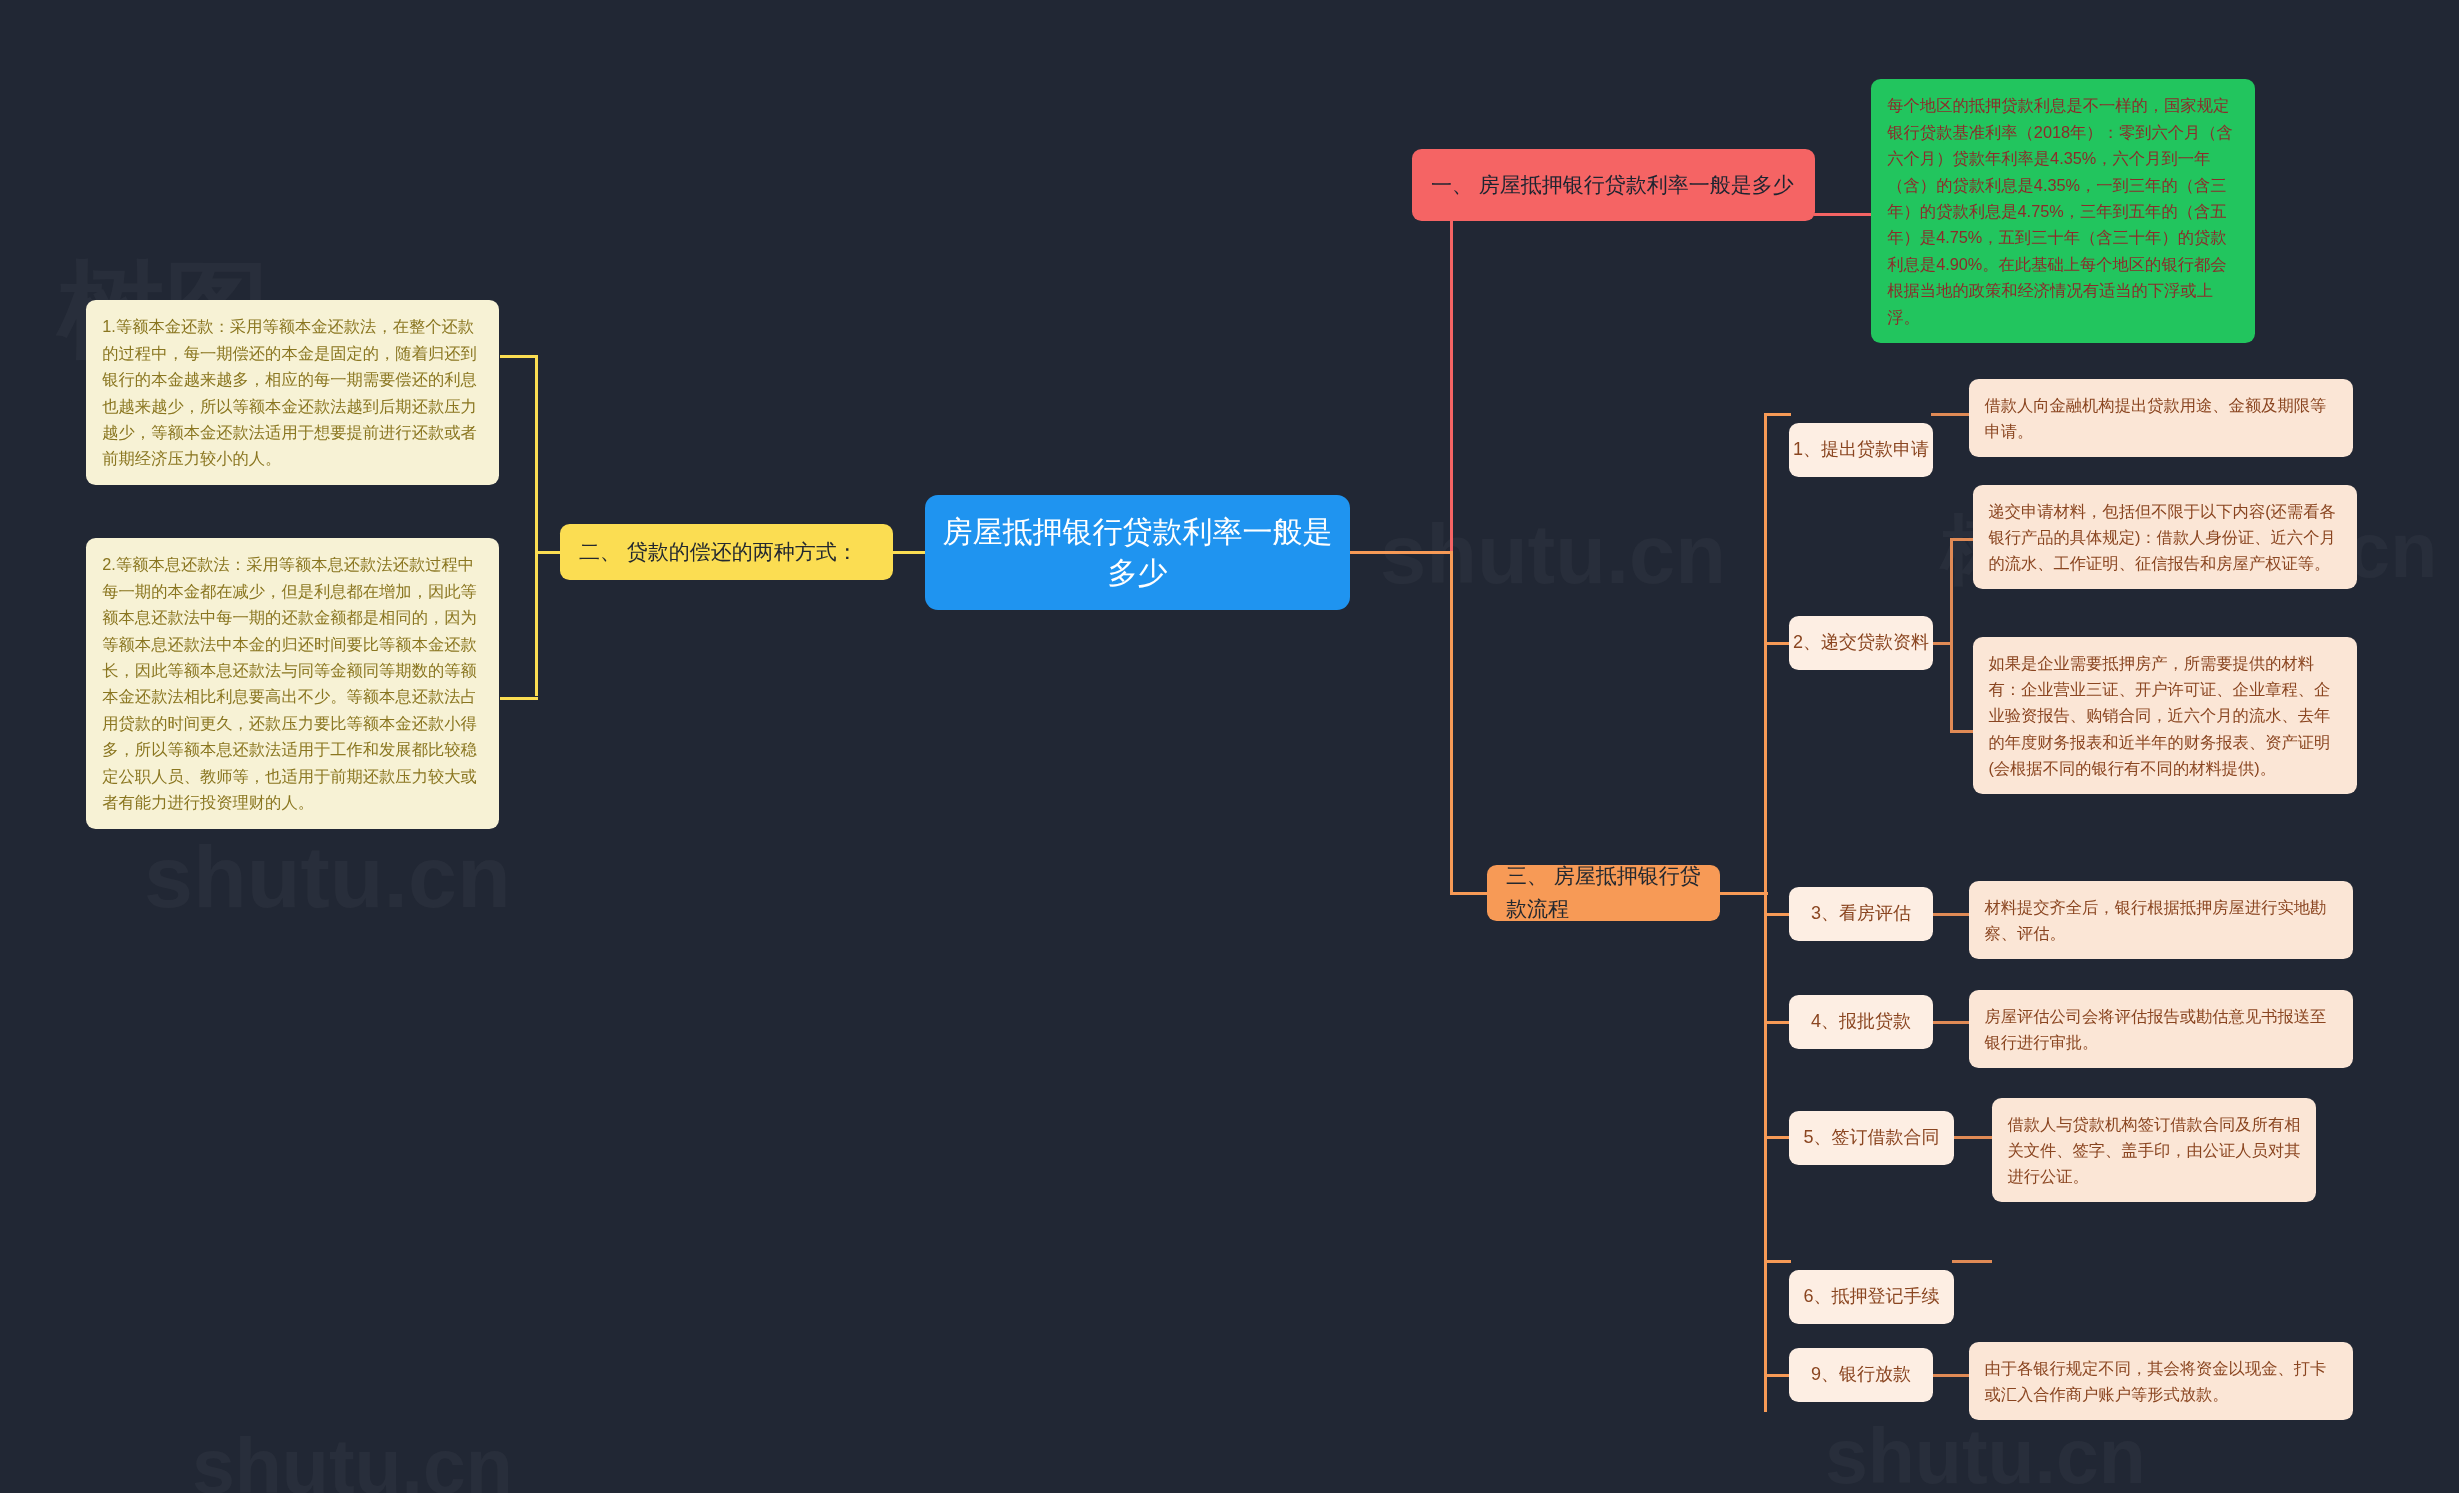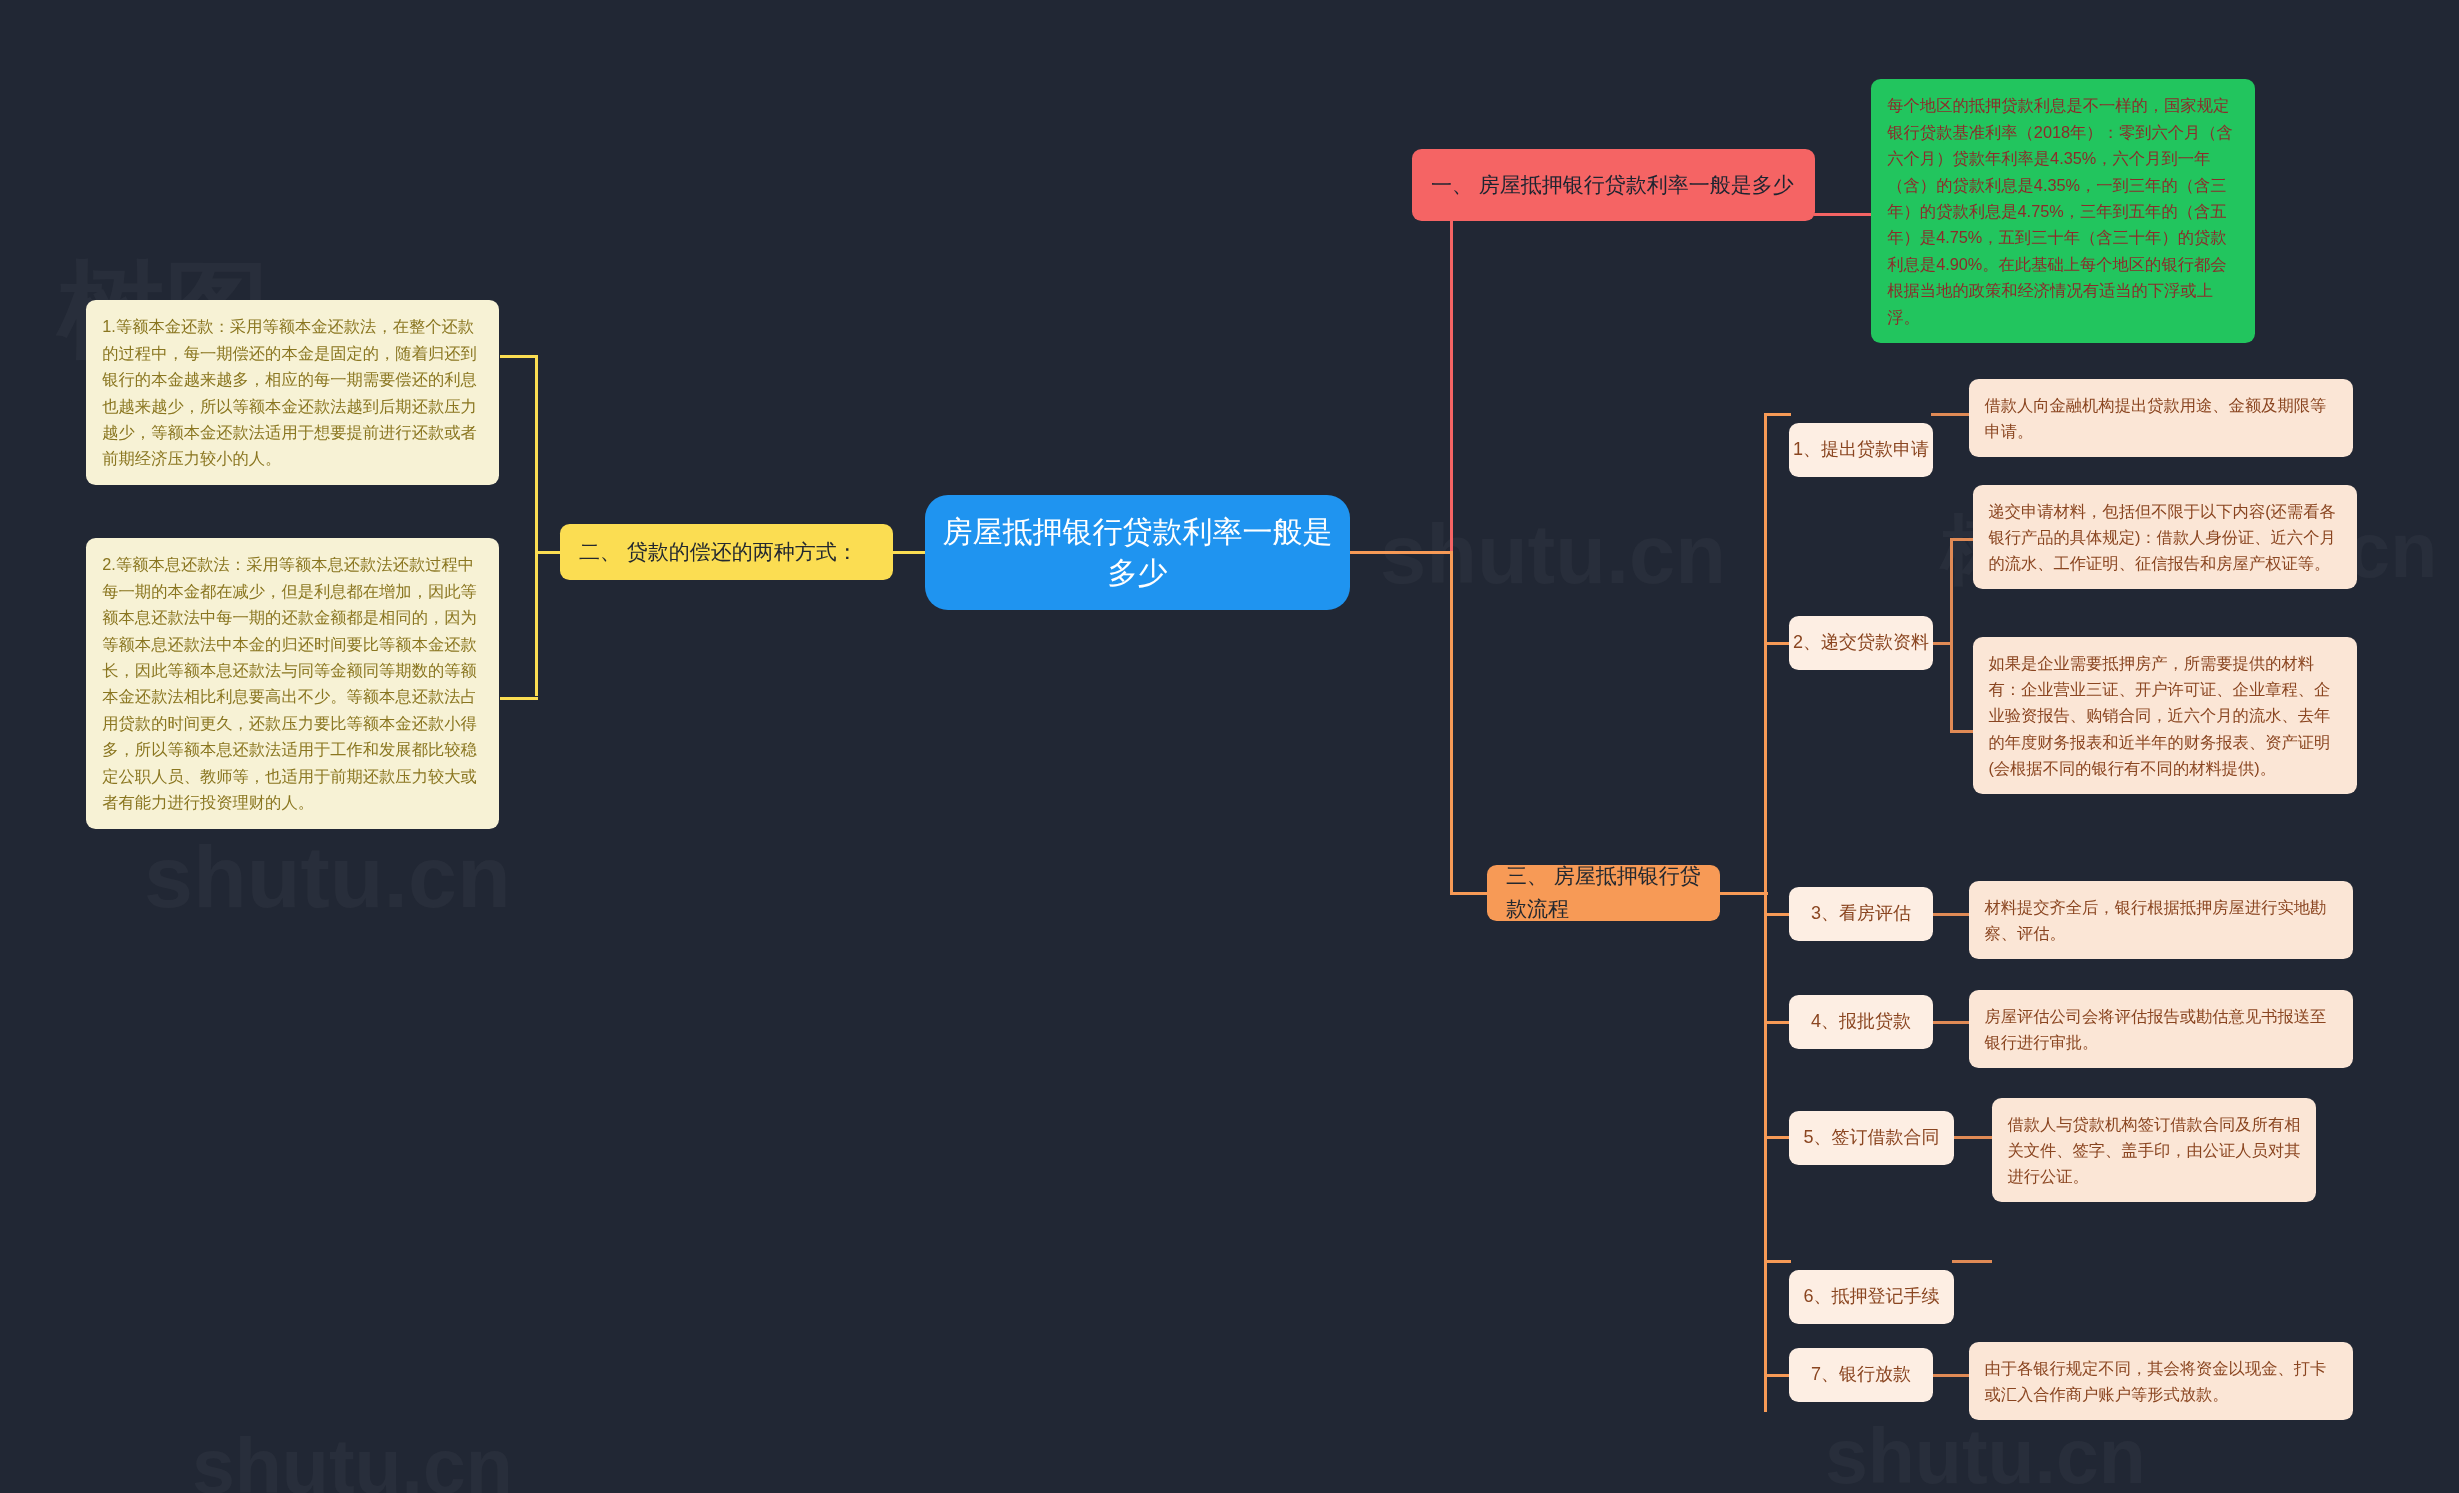--- a/index.html
+++ b/index.html
@@ -39,21 +39,21 @@
   }
 
   
   .root {
     background: #1f94f0;
     color: #ffffff;
     font-size: 30px;
     justify-content: center;
     text-align: center;
     padding: 9.6px 17.3px;
-    border-radius: 23px;
+    border-radius: 13px;
     line-height: 1.35;
   }
 
   
   .br-red {
     background: #f56464;
     color: #1d2430;
     font-size: 21px;
     padding: 13.4px 19px;
     line-height: 1.5;
@@ -188,17 +188,17 @@
   <div class="node detail-peach" style="left:1969px; top:881px; width:384px;">材料提交齐全后，银行根据抵押房屋进行实地勘察、评估。</div>
 
   <div class="node sub-orange" style="left:1789px; top:995px; width:144px; height:54px; justify-content:center;">4、报批贷款</div>
   <div class="node detail-peach" style="left:1969px; top:990px; width:384px;">房屋评估公司会将评估报告或勘估意见书报送至银行进行审批。</div>
 
   <div class="node sub-orange" style="left:1789px; top:1111px; width:165px; height:54px; justify-content:center;">5、签订借款合同</div>
   <div class="node detail-peach" style="left:1992px; top:1098px; width:324px;">借款人与贷款机构签订借款合同及所有相关文件、签字、盖手印，由公证人员对其进行公证。</div>
 
   <div class="node sub-orange" style="left:1789px; top:1234px; width:165px; height:54px; justify-content:center;margin-top:36px;">6、抵押登记手续</div>
 
-  <div class="node sub-orange" style="left:1789px; top:1348px; width:144px; height:54px; justify-content:center;">7、银行放款</div>
+  <div class="node sub-orange" style="left:1789px; top:1348px; width:144px; height:54px; justify-content:center;">9、银行放款</div>
   <div class="node detail-peach" style="left:1969px; top:1342px; width:384px;">由于各银行规定不同，其会将资金以现金、打卡或汇入合作商户账户等形式放款。</div>
 
 </div>
 
 
 </body></html>

